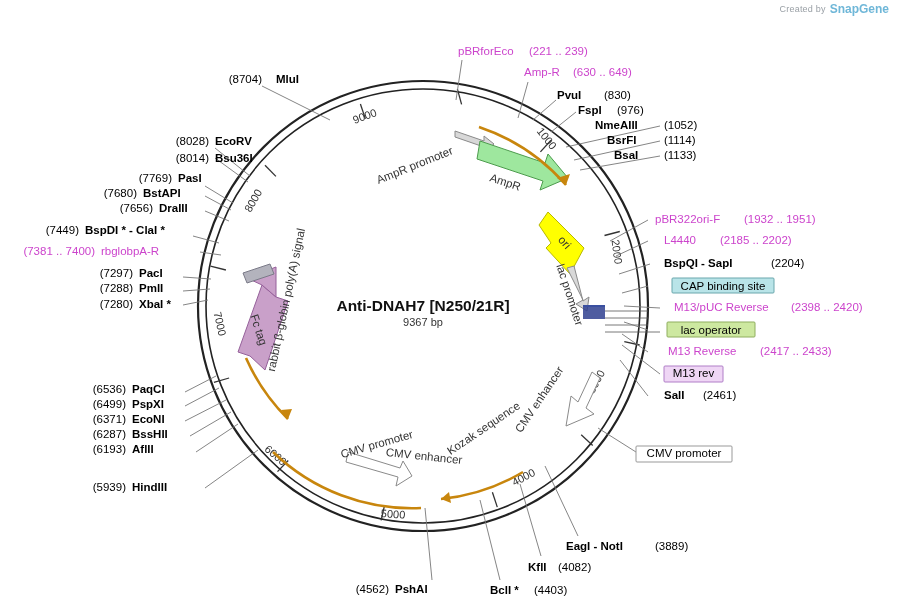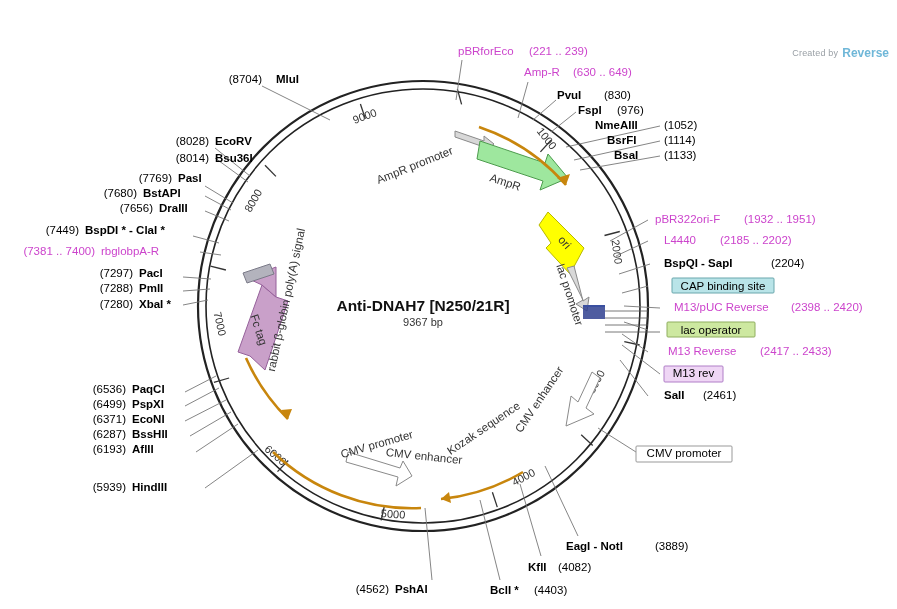--- a/index.html
+++ b/index.html
@@ -8,32 +8,32 @@
     background:#ffffff;
     font-family:"Liberation Sans", sans-serif;
     position:relative;
     overflow:hidden;
   }
   #plasmid-map{position:absolute;left:0;top:0;width:897px;height:609px;}
   .credit{
     position:absolute;right:8px;top:2px;
     font-size:9px;color:#9aa0a6;
     letter-spacing:.2px;
-    display:flex;align-items:center;gap:4px;margin-top:44px;
+    display:flex;align-items:center;gap:4px;
   }
   .credit .brand{font-size:12px;font-weight:bold;color:#6fb7d8;letter-spacing:0px;}
   text{dominant-baseline:middle;}
   .lbl{font-family:"Liberation Sans", sans-serif;}
 </style>
 </head>
 <body>
 
 <div class="credit">
   <span>Created by</span>
-  <span class="brand">Reverse</span>
+  <span class="brand">SnapGene</span>
 </div>
 
 <svg id="plasmid-map" viewBox="0 0 897 609" xmlns="http://www.w3.org/2000/svg">
 
   <circle cx="423" cy="306" r="225" fill="none" stroke="#222222" stroke-width="2.2"></circle>
   <circle cx="423" cy="306" r="217" fill="none" stroke="#222222" stroke-width="1.6"></circle>
 
   <g stroke="#333333" stroke-width="1.3">
     <line x1="457.4" y1="89.2" x2="461.6" y2="104.4"></line>
     <line x1="551.0" y1="140.2" x2="540.4" y2="151.9"></line>

